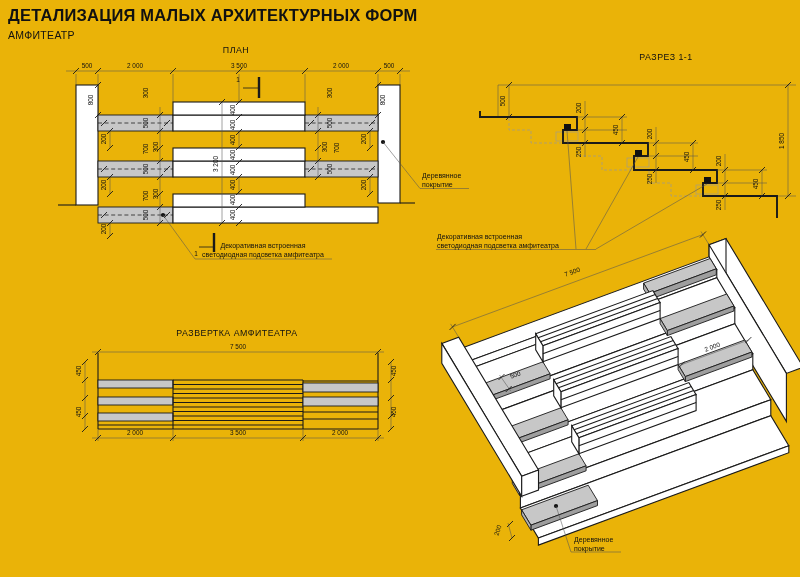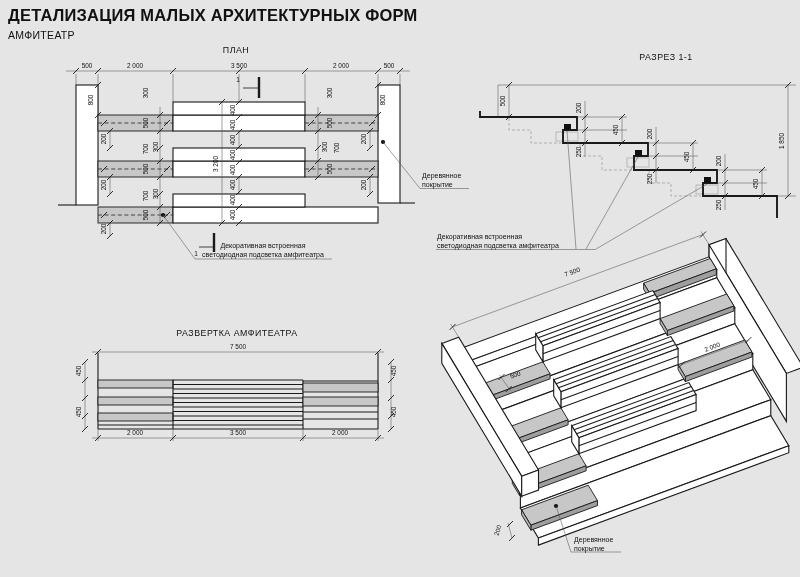--- a/index.html
+++ b/index.html
@@ -1,16 +1,16 @@
 <!DOCTYPE html>
 <html><head>
 <meta charset="utf-8">
 <style>
   html,body{margin:0;padding:0;background:#fff;}
-  .sheet{position:relative;width:800px;height:577px;background:#e5e5e5;overflow:hidden;
+  .sheet{position:relative;width:800px;height:577px;background:#eab308;overflow:hidden;
          font-family:"Liberation Sans",sans-serif;}
   svg{display:block}
   svg text{font-family:"Liberation Sans",sans-serif;fill:#111;}
   .hdr{font-size:16.5px;font-weight:bold;letter-spacing:.2px;}
   .sub{font-size:10.5px;letter-spacing:.3px;}
   .ttl{font-size:8.8px;letter-spacing:.5px;text-anchor:middle;}
   .dim{font-size:6.4px;text-anchor:middle;}
   .note{font-size:7px;}
   .ln{stroke:#1a1a1a;stroke-width:1.1;fill:none;}
   .wf{stroke:#1a1a1a;stroke-width:1.1;fill:#fff;}

